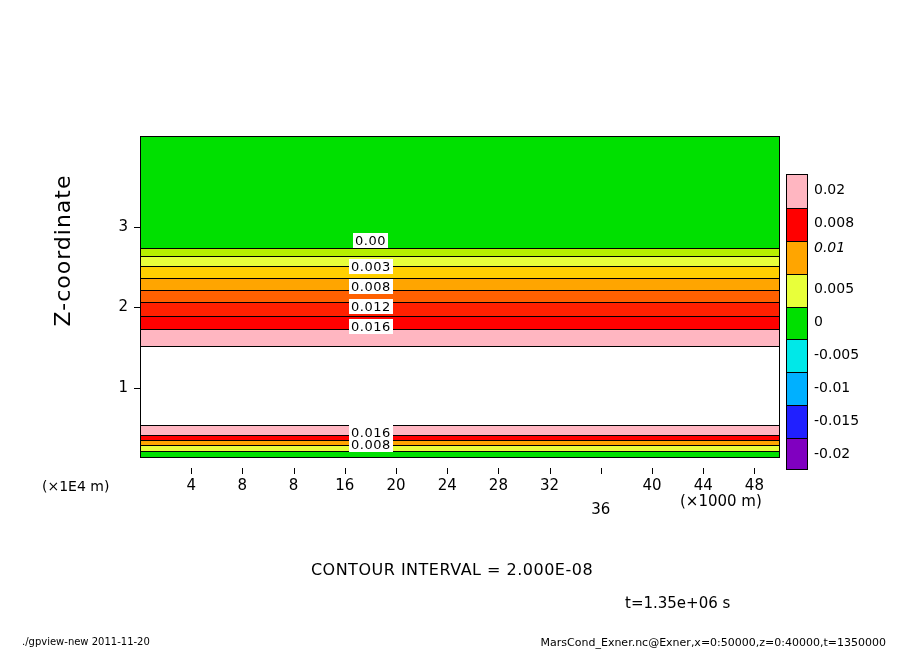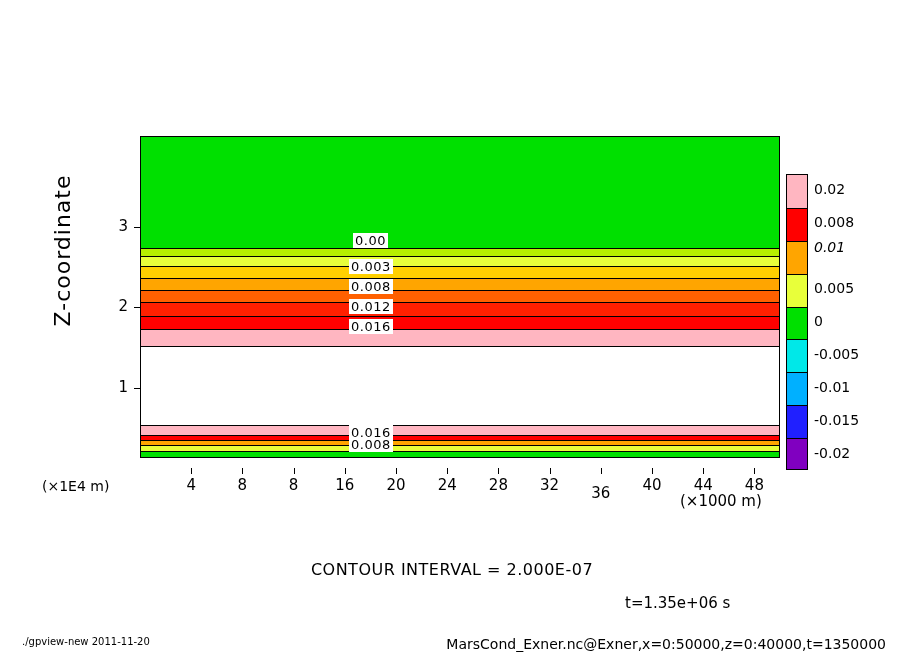--- a/index.html
+++ b/index.html
@@ -141,21 +141,21 @@
     position: absolute;
     left: 22px;
     top: 636px;
     font-size: 10px;
     color: #000000;
   }
   .footer-right {
     position: absolute;
     right: 18px;
     top: 636px;
-    font-size: 14px;
+    font-size: 11px;
     color: #000000;
     text-align: right;
   }
   
   #colorbar {
     position: absolute;
     left: 786px;
     top: 174px;
     width: 22px;
     height: 296px;
@@ -240,21 +240,21 @@
       <div class="tick-x" style="left: 324.8px; top: 476px;">16</div>
       <div class="tickmark-x" style="left: 396px; top: 468px;"></div>
       <div class="tick-x" style="left: 376px; top: 476px;">20</div>
       <div class="tickmark-x" style="left: 447.2px; top: 468px;"></div>
       <div class="tick-x" style="left: 427.2px; top: 476px;">24</div>
       <div class="tickmark-x" style="left: 498.4px; top: 468px;"></div>
       <div class="tick-x" style="left: 478.4px; top: 476px;">28</div>
       <div class="tickmark-x" style="left: 549.6px; top: 468px;"></div>
       <div class="tick-x" style="left: 529.6px; top: 476px;">32</div>
       <div class="tickmark-x" style="left: 600.8px; top: 468px;"></div>
-      <div class="tick-x" style="left: 580.8px; top: 484px;">36</div>
+      <div class="tick-x" style="left: 580.8px; top: 500px;">36</div>
       <div class="tickmark-x" style="left: 652px; top: 468px;"></div>
       <div class="tick-x" style="left: 632px; top: 476px;">40</div>
       <div class="tickmark-x" style="left: 703.2px; top: 468px;"></div>
       <div class="tick-x" style="left: 683.2px; top: 476px;">44</div>
       <div class="tickmark-x" style="left: 754.4px; top: 468px;"></div>
       <div class="tick-x" style="left: 734.4px; top: 476px;">48</div>
     </div>
 
   <div id="yticks">
       <div class="tickmark-y" style="top: 387.5px; left: 134px;"></div>
@@ -263,21 +263,21 @@
       <div class="tick-y" style="top: 297px; left: 104px;">2</div>
       <div class="tickmark-y" style="top: 226.5px; left: 134px;"></div>
       <div class="tick-y" style="top: 216.5px; left: 104px;">3</div>
     </div>
 
   <div class="ylabel">Z-coordinate</div>
 
   <div class="unit-left">(×1E4 m)</div>
   <div class="unit-right">(×1000 m)</div>
 
-  <div class="contour-interval">CONTOUR INTERVAL = 2.000E-07</div>
+  <div class="contour-interval">CONTOUR INTERVAL = 2.000E-08</div>
   <div class="time-label">t=1.35e+06 s</div>
 
   <div class="footer-left">./gpview-new   2011-11-20</div>
   <div class="footer-right">MarsCond_Exner.nc@Exner,x=0:50000,z=0:40000,t=1350000</div>
 
   <div id="colorbar">
       <div class="cb-seg" style="top: 0px; height: 32.8889px; background: rgb(255, 182, 193);"></div>
       <div class="cb-seg" style="top: 32.8889px; height: 32.8889px; background: rgb(255, 0, 0);"></div>
       <div class="cb-sep" style="top: 32.8889px;"></div>
       <div class="cb-seg" style="top: 65.7778px; height: 32.8889px; background: rgb(255, 165, 0);"></div>

